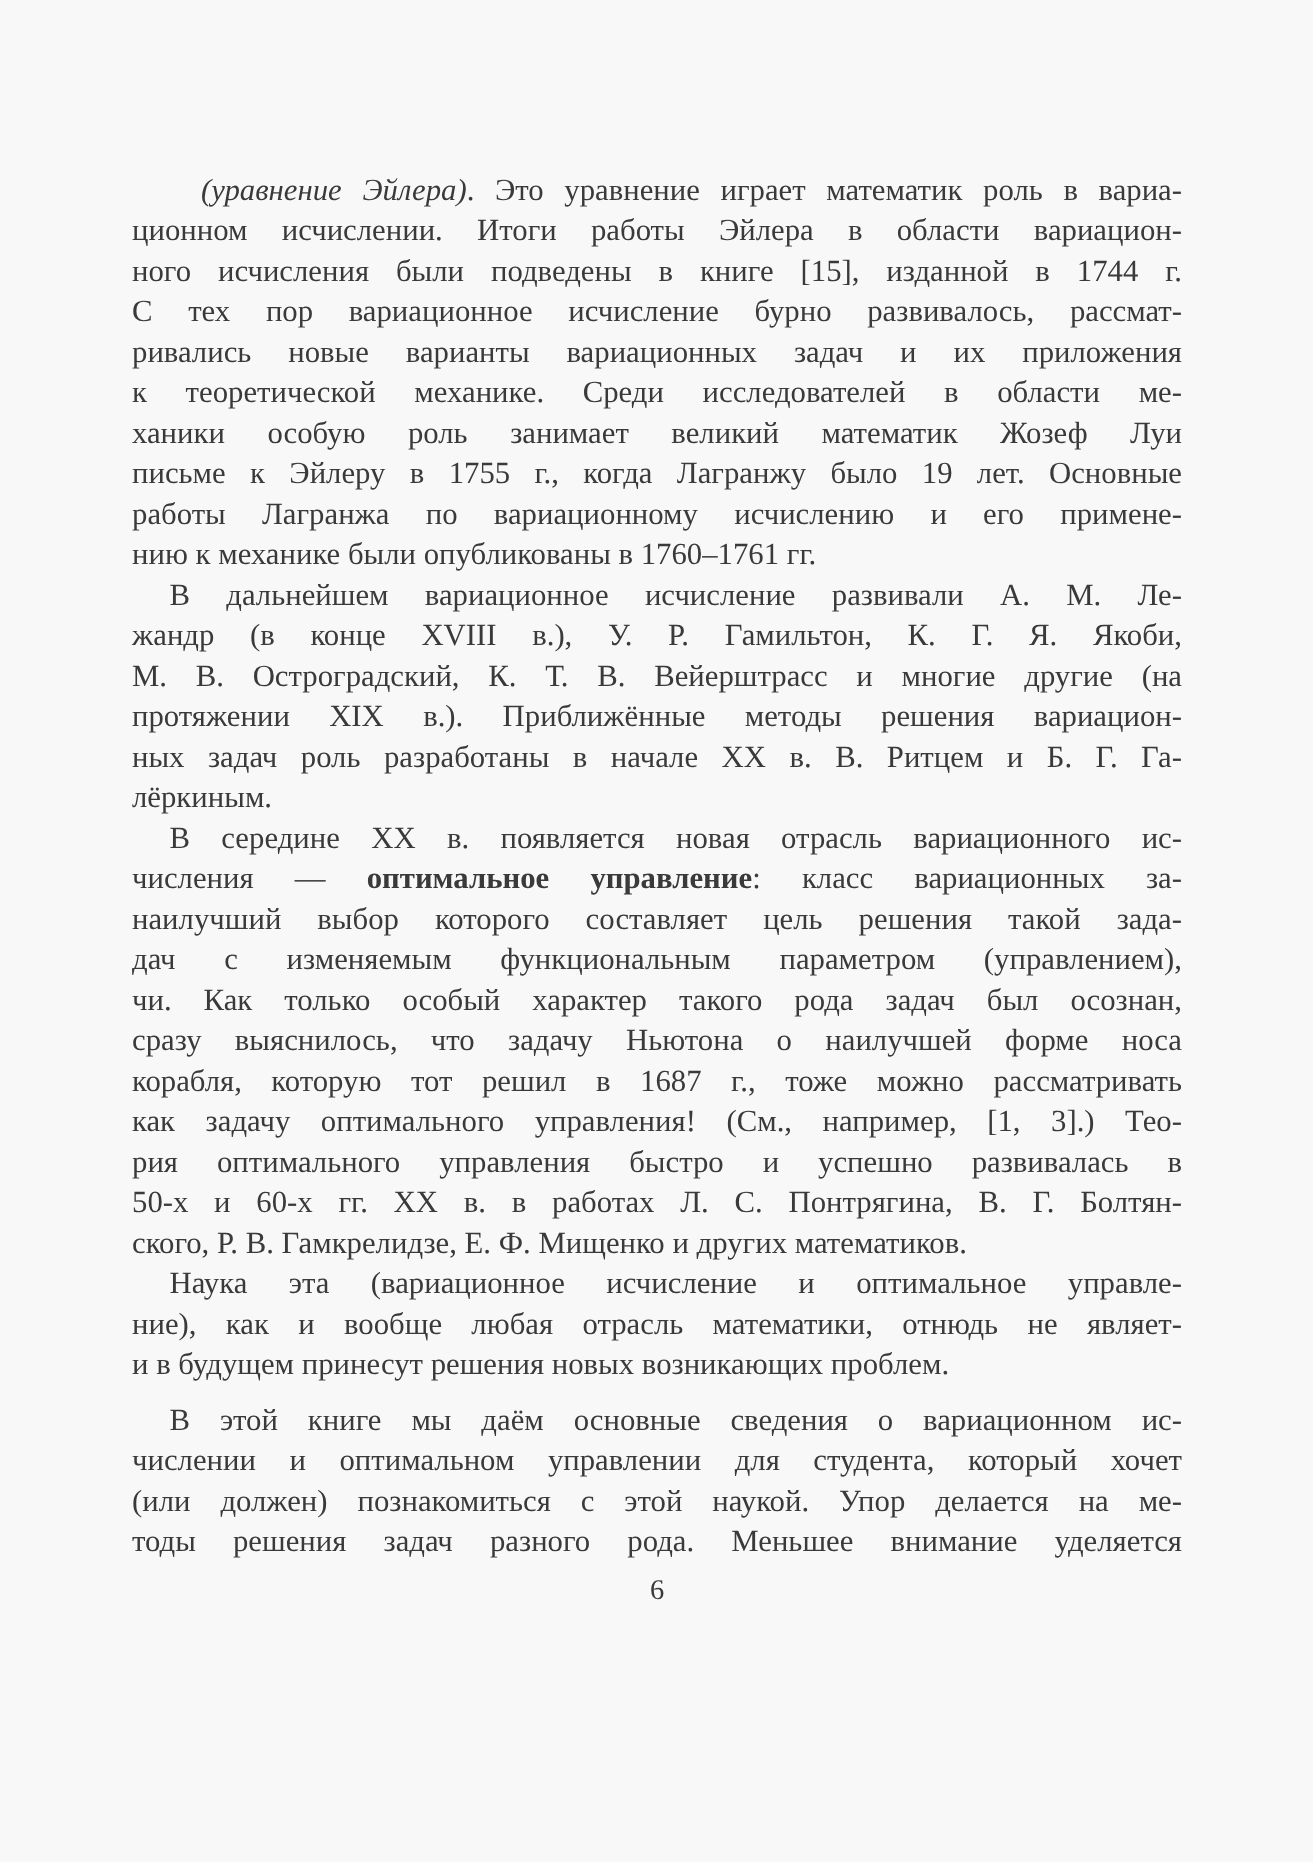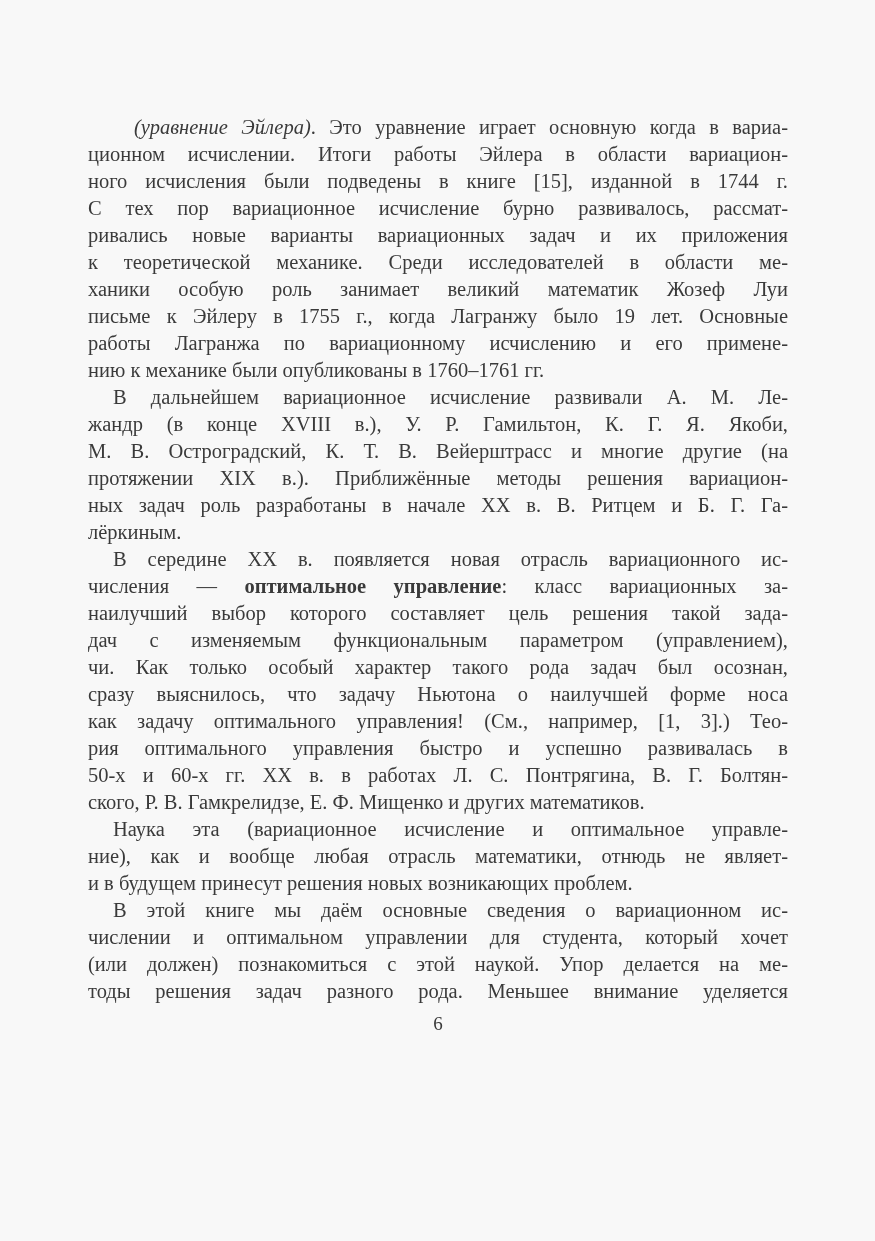--- a/index.html
+++ b/index.html
@@ -33,38 +33,39 @@
     text-align-last: justify;
     white-space: normal;
   }
   .line.noj {
     text-align-last: left;
   }
   .para.indent .line:first-child {
     text-indent: 25px;
   }
   .para.space {
+    margin-top: 10px;
   }
   .seg.italic { font-style: italic; margin-left: 46px; }
   .seg.bold   { font-weight: 700; }
   .pagenum {
     margin-top: 5px;
     text-align: center;
     font-size: 19px;
     line-height: 27px;
   }
 </style>
 </head>
 <body>
 
 <div class="page">
   <div class="textblock">
     <div>
         <div class="para">
-          <div class="line"><span class="seg italic">(уравнение Эйлера)</span><span class="seg normal">. Это уравнение играет основную когда в вариа-</span></div>
+          <div class="line"><span class="seg italic">(уравнение Эйлера)</span><span class="seg normal">. Это уравнение играет математик роль в вариа-</span></div>
           <div class="line"><span class="seg normal">ционном исчислении. Итоги работы Эйлера в области вариацион-</span></div>
           <div class="line"><span class="seg normal">ного исчисления были подведены в книге [15], изданной в 1744 г.</span></div>
           <div class="line"><span class="seg normal">С тех пор вариационное исчисление бурно развивалось, рассмат-</span></div>
           <div class="line"><span class="seg normal">ривались новые варианты вариационных задач и их приложения</span></div>
           <div class="line"><span class="seg normal">к теоретической механике. Среди исследователей в области ме-</span></div>
           <div class="line"><span class="seg normal">ханики особую роль занимает великий математик Жозеф Луи</span></div>
           <div class="line"><span class="seg normal">письме к Эйлеру в 1755 г., когда Лагранжу было 19 лет. Основные</span></div>
           <div class="line"><span class="seg normal">работы Лагранжа по вариационному исчислению и его примене-</span></div>
           <div class="line noj"><span class="seg normal">нию к механике были опубликованы в 1760–1761 гг.</span></div>
         </div>
@@ -76,20 +77,21 @@
           <div class="line"><span class="seg normal">ных задач роль разработаны в начале XX в. В. Ритцем и Б. Г. Га-</span></div>
           <div class="line noj"><span class="seg normal">лёркиным.</span></div>
         </div>
         <div class="para indent">
           <div class="line"><span class="seg normal">В середине XX в. появляется новая отрасль вариационного ис-</span></div>
           <div class="line"><span class="seg normal">числения — </span><span class="seg bold">оптимальное управление</span><span class="seg normal">: класс вариационных за-</span></div>
           <div class="line"><span class="seg normal">наилучший выбор которого составляет цель решения такой зада-</span></div>
           <div class="line"><span class="seg normal">дач с изменяемым функциональным параметром (управлением),</span></div>
           <div class="line"><span class="seg normal">чи. Как только особый характер такого рода задач был осознан,</span></div>
           <div class="line"><span class="seg normal">сразу выяснилось, что задачу Ньютона о наилучшей форме носа</span></div>
+          <div class="line"><span class="seg normal">корабля, которую тот решил в 1687 г., тоже можно рассматривать</span></div>
           <div class="line"><span class="seg normal">как задачу оптимального управления! (См., например, [1, 3].) Тео-</span></div>
           <div class="line"><span class="seg normal">рия оптимального управления быстро и успешно развивалась в</span></div>
           <div class="line"><span class="seg normal">50-х и 60-х гг. XX в. в работах Л. С. Понтрягина, В. Г. Болтян-</span></div>
           <div class="line noj"><span class="seg normal">ского, Р. В. Гамкрелидзе, Е. Ф. Мищенко и других математиков.</span></div>
         </div>
         <div class="para indent">
           <div class="line"><span class="seg normal">Наука эта (вариационное исчисление и оптимальное управле-</span></div>
           <div class="line"><span class="seg normal">ние), как и вообще любая отрасль математики, отнюдь не являет-</span></div>
           <div class="line noj"><span class="seg normal">и в будущем принесут решения новых возникающих проблем.</span></div>
         </div>

